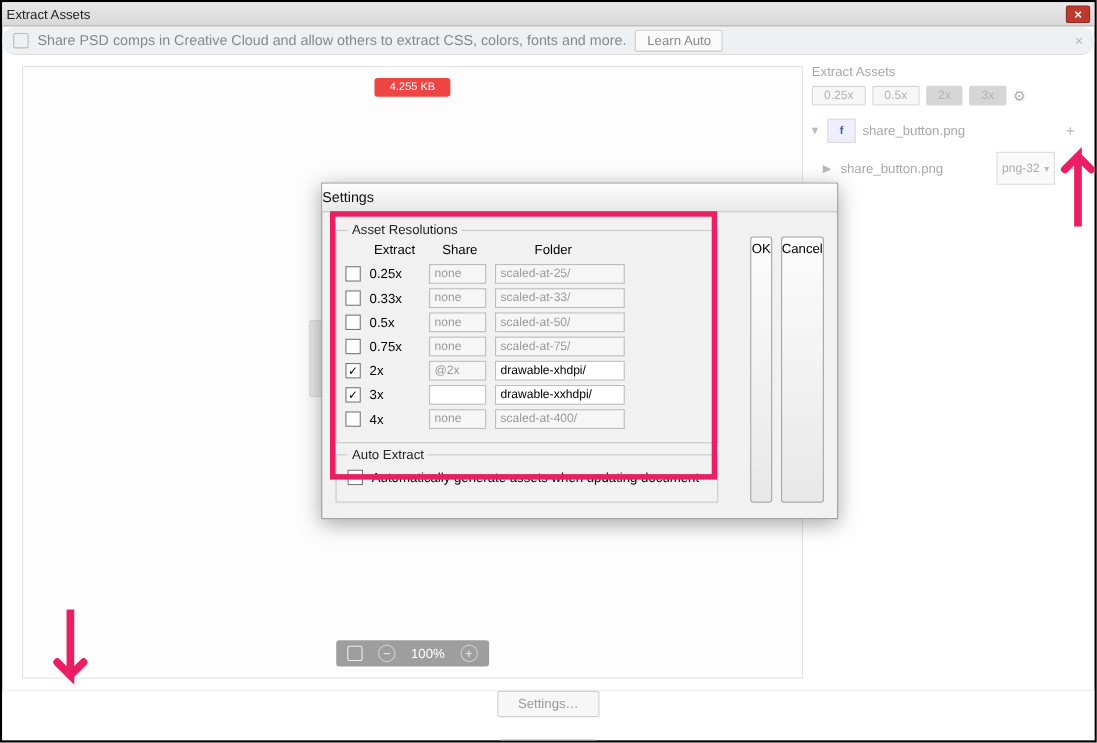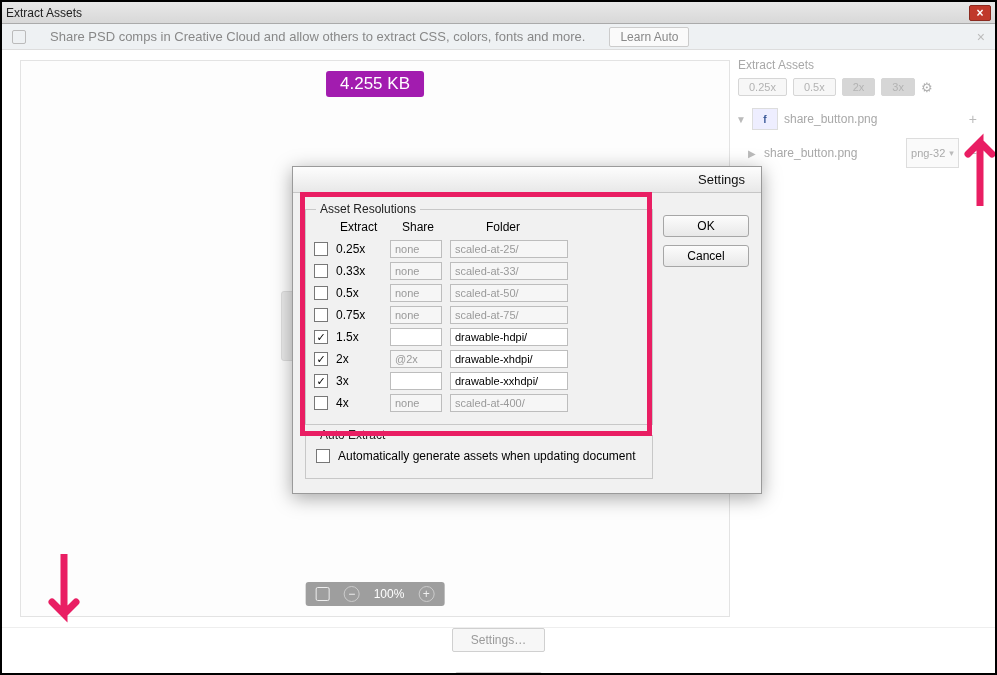--- a/index.html
+++ b/index.html
@@ -33,45 +33,46 @@
     font-weight:bold; font-size:12px;
     border:1px solid #8b2a1f;
     border-radius:2px;
   }
   
   .banner {
     height: 26px;
     background:#eef1f3;
     display:flex;
     align-items:center;
-    gap:24px;
+    gap:8px;
     padding:0 10px;
     color:#888;
     font-size:13px;
     border-bottom:1px solid #ddd;
+    border-radius:13px;
   }
   .banner .chk { width:14px;height:14px;border:1px solid #bbb;border-radius:2px; }
   .banner .learn {
     border:1px solid #ccc; padding:2px 10px;
     font-size:12px; color:#888; background:#fafafa;border-radius:2px;
   }
   .banner .dismiss { margin-left:auto; color:#bbb; font-size:14px; }
   
   .content {
     position:absolute; top:50px; left:10px; right:10px; bottom:48px;
     background:#fff;
   }
   .preview {
     position:absolute; left:8px; top:8px; width:710px; bottom:8px;
     border:1px solid #e3e3e3;
     background:#fdfdfd;
   }
   .filesize-chip {
     position:absolute; top:10px; left:50%; transform:translateX(-50%);
-    background:#a21caf; color:#fff; font-size:17px;
+    background:#ef4444; color:#fff; font-size:10px;
     padding:3px 14px; border-radius:3px;
   }
   .preview-placeholder {
     position:absolute; top:230px; left:260px; width:170px; height:70px;
     background:#e9e9e9; border:1px solid #ddd; border-radius:3px;
   }
   .zoombar {
     position:absolute; bottom:10px; left:50%; transform:translateX(-50%);
     background:#9e9e9e; color:#fff;
     padding:4px 10px; border-radius:3px;
@@ -130,27 +131,27 @@
   }
   .bottombar .spacer { flex:1; }
   
   .dialog {
     position:absolute; top:164px; left:290px; width:470px;
     background:#f1f1f1; border:1px solid #9a9a9a;
     box-shadow:0 4px 18px rgba(0,0,0,.35);
     z-index:100;
   }
   .dialog .dlg-title {
-    text-align:right; font-size:13px; color:#111;
-    padding:5px 16px; background:linear-gradient(#fdfdfd,#e8e8e8);
+    text-align:left; font-size:13px; color:#111;
+    padding:5px 0; background:linear-gradient(#fdfdfd,#e8e8e8);
     border-bottom:1px solid #c6c6c6;
   }
   .dlg-body { display:flex; padding:16px 12px 14px 12px; gap:10px; }
   .dlg-left { flex:1; }
-  .dlg-right { width:86px; display:flex; flex-direction:column; gap:8px; padding-top:6px; }
+  .dlg-right { width:86px; display:flex; gap:8px; padding-top:6px;justify-content:flex-end; }
   .fieldset {
     border:1px solid #c8c8c8; padding:8px 8px 10px 8px; position:relative;
     background:#f1f1f1;
   }
   .fieldset .legend {
     position:absolute; top:-8px; left:10px; background:#f1f1f1;
     padding:0 4px; font-size:12px; color:#222;
   }
   .col-hdrs { display:flex; font-size:12px; color:#000; padding:2px 0 4px 26px; }
   .col-hdrs .c1{width:62px;} .col-hdrs .c2{width:84px;} .col-hdrs .c3{flex:1;}
@@ -282,26 +283,20 @@
               <input class="txt folder muted" value="scaled-at-50/" style="">
             </div>
             <div class="res-row">
               <div class="cbx"></div>
               <span class="scale">0.75x</span>
               <input class="txt suffix muted" value="none" style="">
               <input class="txt folder muted" value="scaled-at-75/" style="">
             </div>
             <div class="res-row">
               <div class="cbx checked"></div>
-              <span class="scale">1.5x</span>
-              <input class="txt suffix" value="" style="">
-              <input class="txt folder" value="drawable-hdpi/" style="">
-            </div>
-            <div class="res-row">
-              <div class="cbx checked"></div>
               <span class="scale">2x</span>
               <input class="txt suffix muted" value="@2x" style="">
               <input class="txt folder" value="drawable-xhdpi/" style="">
             </div>
             <div class="res-row">
               <div class="cbx checked"></div>
               <span class="scale">3x</span>
               <input class="txt suffix" value="" style="">
               <input class="txt folder" value="drawable-xxhdpi/" style="">
             </div>

